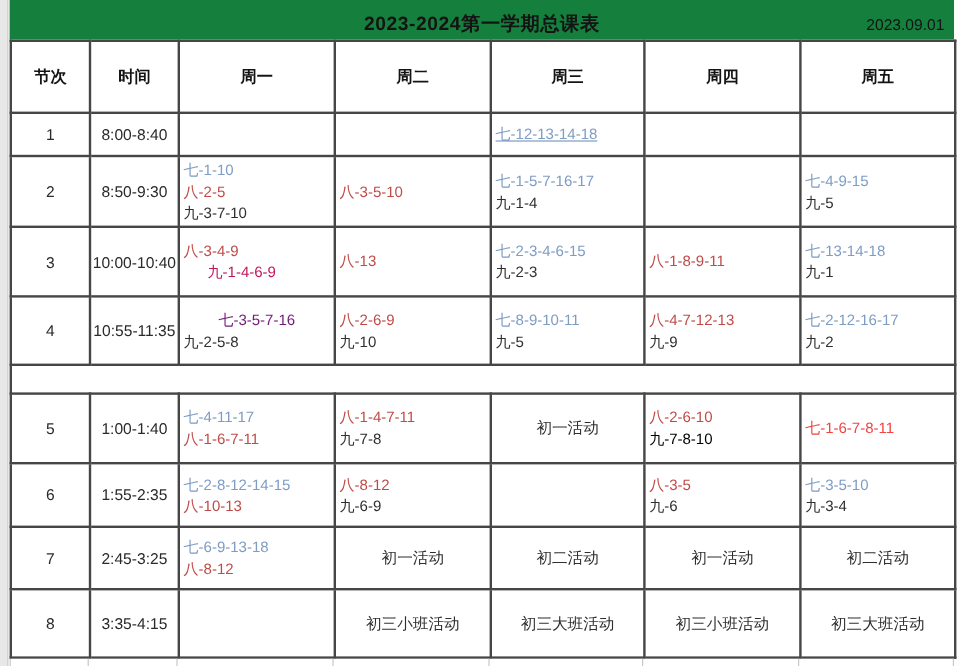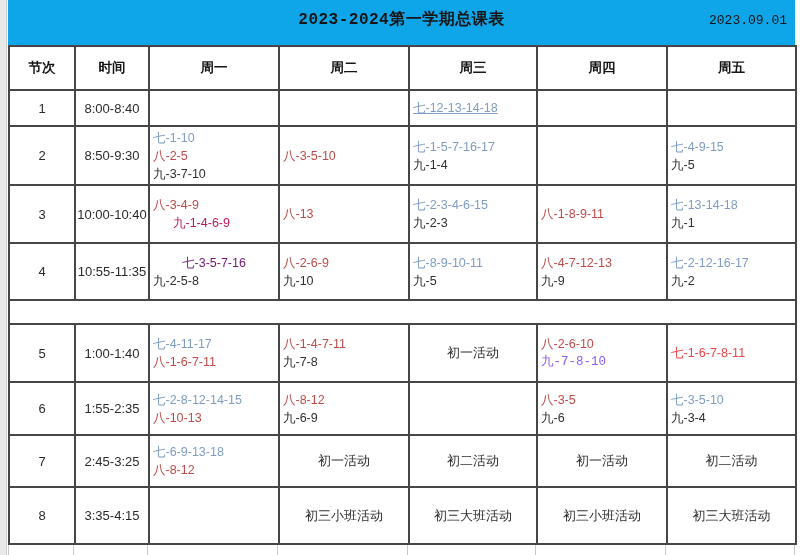--- a/index.html
+++ b/index.html
@@ -7,34 +7,34 @@
     width:800px;height:555px;overflow:hidden;position:relative;
     background:#fdfdfd;
     font-family:"Liberation Sans","DejaVu Sans",sans-serif;
     color:#222;
   }
   .gutter{
     position:absolute;left:0;top:0;width:7px;height:555px;
     background:#e8e8e8;border-right:1px solid #cfcfcf;box-sizing:border-box;
   }
   .sheet{position:absolute;left:8px;top:0;width:787px;}
-  .title-bar{position:relative;height:45px;background:#0ea5e9;font-family:Liberation Mono, monospace;}
+  .title-bar{position:relative;height:33px;background:#15803d;}
   .title{
     position:absolute;left:0;right:0;top:0;line-height:41px;
     text-align:center;font-size:16px;font-weight:700;color:#141414;
     letter-spacing:.5px;
   }
   .date{
     position:absolute;right:8px;top:0;line-height:41px;
     font-size:13px;color:#141414;
   }
   table.schedule{border-collapse:collapse;table-layout:fixed;width:787px;background:#fff;}
   .schedule th,.schedule td{border:2px solid #464646;box-sizing:border-box;overflow:hidden;}
   .schedule th{
-    height:44px;font-size:13.5px;font-weight:700;color:#141414;
+    height:60px;font-size:13.5px;font-weight:700;color:#141414;
     text-align:center;vertical-align:middle;
   }
   td.c-period,td.c-time{
     text-align:center;vertical-align:middle;font-size:13px;color:#2a2a2a;
   }
   td.day{vertical-align:middle;font-size:12.5px;padding:1px 3px;}
   td.day.center{text-align:center;font-size:13px;color:#2a2a2a;}
   td.day .ln{line-height:18px;white-space:nowrap;}
   tr.sep td{height:24px;}
   .cutoff{display:flex;height:11px;background:#fff;}
@@ -164,21 +164,21 @@
           </td>
           <td class="day">
             <div class="ln" style="color: rgb(191, 75, 72);">八-1-4-7-11</div>
             <div class="ln" style="color: rgb(47, 47, 47);">九-7-8</div>
           </td>
           <td class="day center">
             <div class="ln" style="color: rgb(47, 47, 47);">初一活动</div>
           </td>
           <td class="day">
             <div class="ln" style="color: rgb(191, 75, 72);">八-2-6-10</div>
-            <div class="ln" style="color: #8b5cf6; font-family: Liberation Mono, monospace;">九-7-8-10</div>
+            <div class="ln" style="color: #000000;">九-7-8-10</div>
           </td>
           <td class="day">
             <div class="ln" style="color: #ef4444;">七-1-6-7-8-11</div>
           </td>
         </tr>
         <tr style="height: 53px;">
           <td class="c-period">6</td>
           <td class="c-time">1:55-2:35</td>
           <td class="day">
             <div class="ln" style="color: rgb(126, 156, 196);">七-2-8-12-14-15</div>

